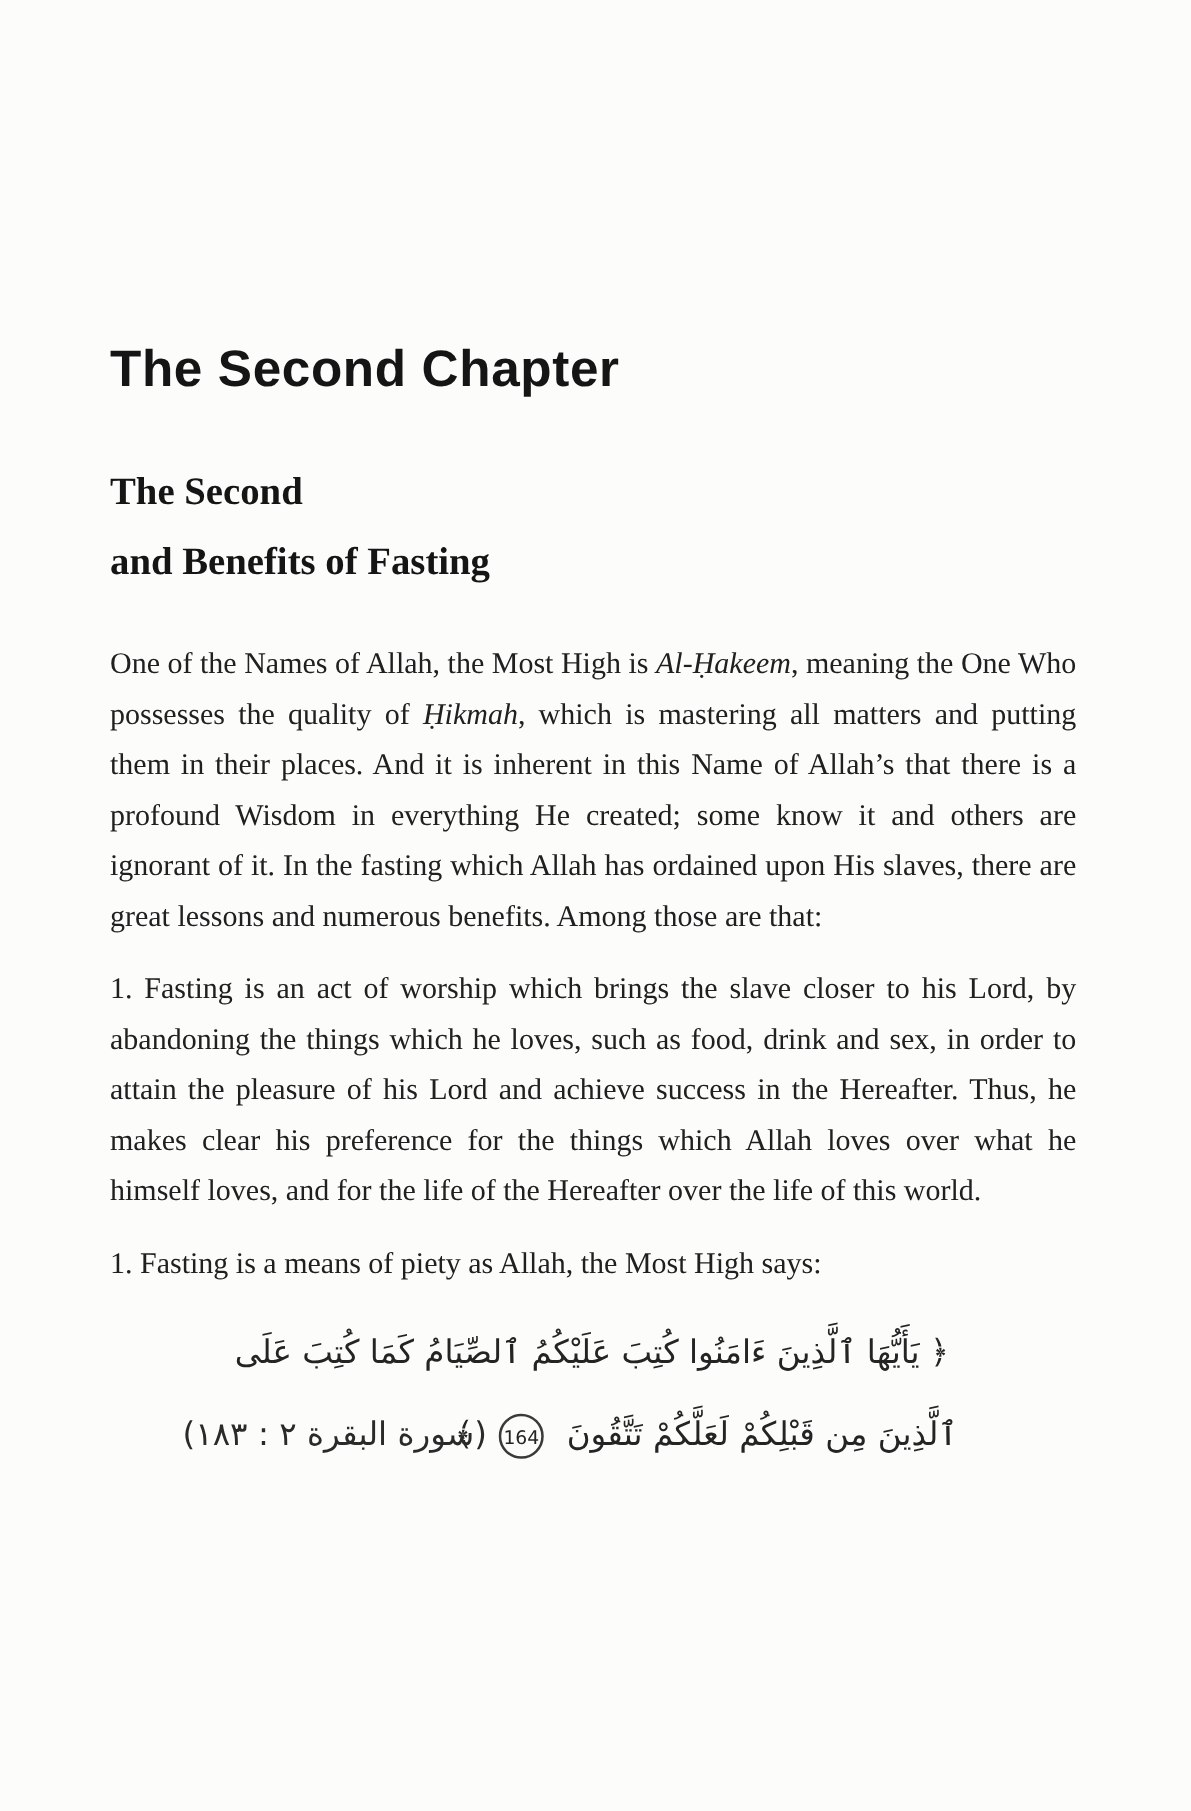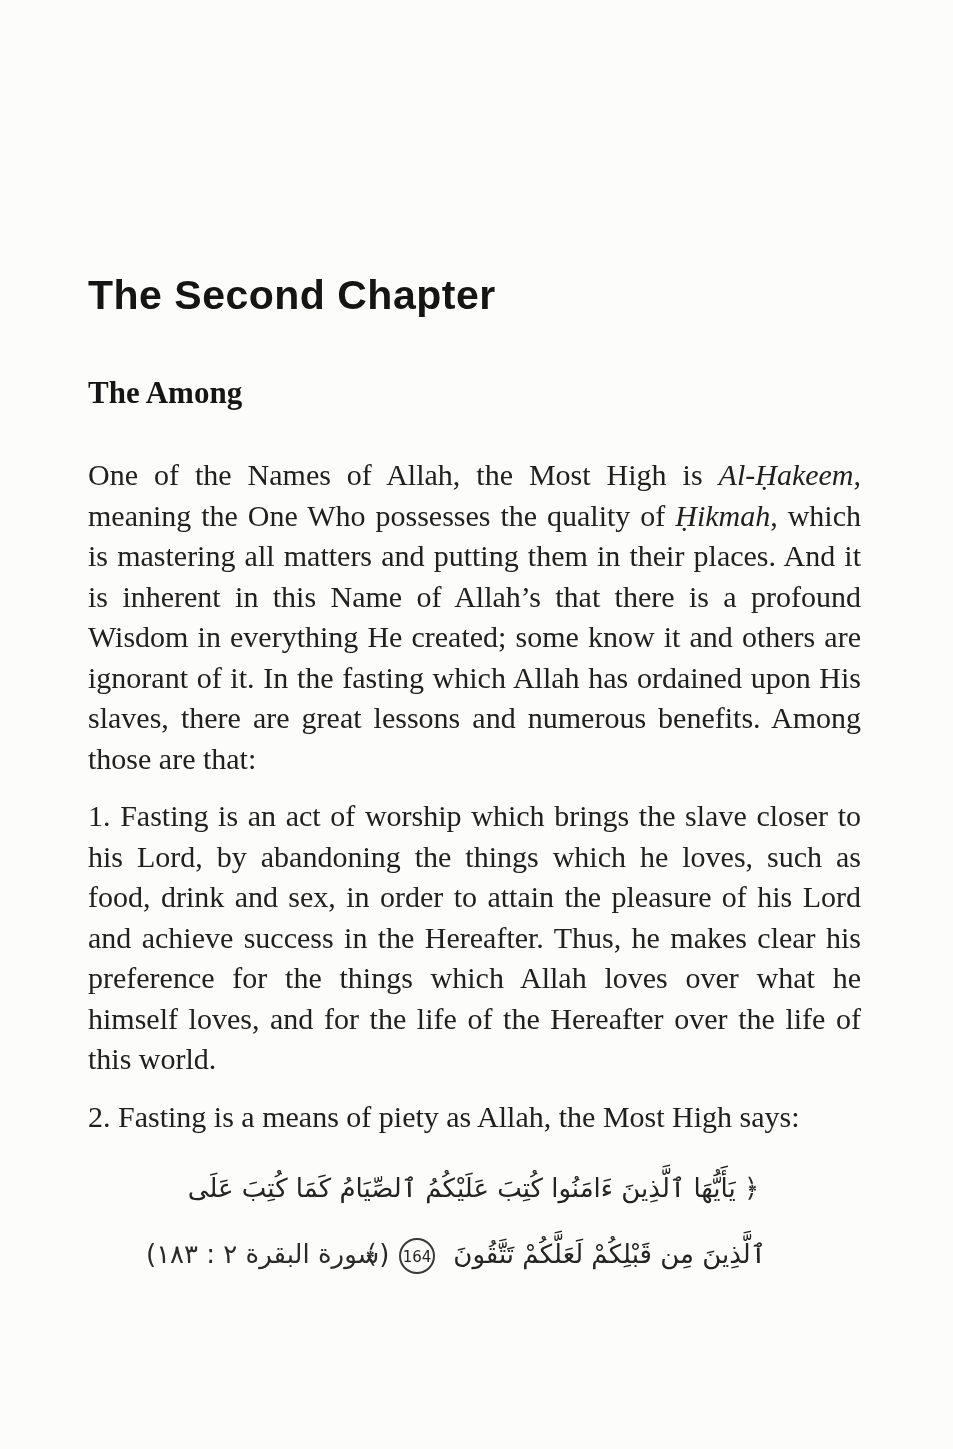--- a/index.html
+++ b/index.html
@@ -25,21 +25,21 @@
   .subtitle {
     font-family: "Liberation Serif", serif;
     font-weight: bold;
     font-size: 31px;
     line-height: 56px;
     color: #151515;
     margin: 0 0 34px 0;
   }
   .body-text {
     font-family: "Liberation Serif", serif;
-    font-size: 30px;
+    font-size: 24px;
     line-height: 40.5px;
     text-align: justify;
     color: #202020;
   }
   .body-text p { margin: 0 0 17px 0; }
   .body-text p.last { margin-bottom: 20px; }
   .em { font-style: italic; }
   .arabic-block {
     font-family: "DejaVu Sans", sans-serif;
     font-size: 26px;
@@ -85,32 +85,33 @@
   }
 </style>
 </head>
 <body>
 
 <div class="page">
 
   <h1 class="chapter-title">The Second Chapter</h1>
 
   <h2 class="subtitle">
-    <span>The Among</span><br>
+    <span>The Second</span><br>
+    <span>and Benefits of Fasting</span>
   </h2>
 
   <div class="body-text">
 
     <p>
       <span>One of the Names of Allah, the Most High is </span><span class="em">Al-Ḥakeem</span><span>, meaning the One Who possesses the quality of </span><span class="em">Ḥikmah</span><span>, which is mastering all matters and putting them in their places. And it is inherent in this Name of Allah’s that there is a profound Wisdom in everything He created; some know it and others are ignorant of it. In the fasting which Allah has ordained upon His slaves, there are great lessons and numerous benefits. Among those are that:</span>
     </p>
 
     <p>1. Fasting is an act of worship which brings the slave closer to his Lord, by abandoning the things which he loves, such as food, drink and sex, in order to attain the pleasure of his Lord and achieve success in the Hereafter. Thus, he makes clear his preference for the things which Allah loves over what he himself loves, and for the life of the Hereafter over the life of this world.</p>
 
-    <p class="last">2. Fasting is a means of piety as Allah, the Most High says:</p>
+    <p class="last">1. Fasting is a means of piety as Allah, the Most High says:</p>
   </div>
 
   <div class="arabic-block">
 
     <div class="arabic-line1">﴿ يَأَيُّهَا ٱلَّذِينَ ءَامَنُوا كُتِبَ عَلَيْكُمُ ٱلصِّيَامُ كَمَا كُتِبَ عَلَى</div>
 
     <div class="arabic-line2-row">
       <span>ٱلَّذِينَ مِن قَبْلِكُمْ لَعَلَّكُمْ تَتَّقُونَ</span>
       <span class="ayah-badge">164</span>
       <span class="close-bracket">﴾</span>

